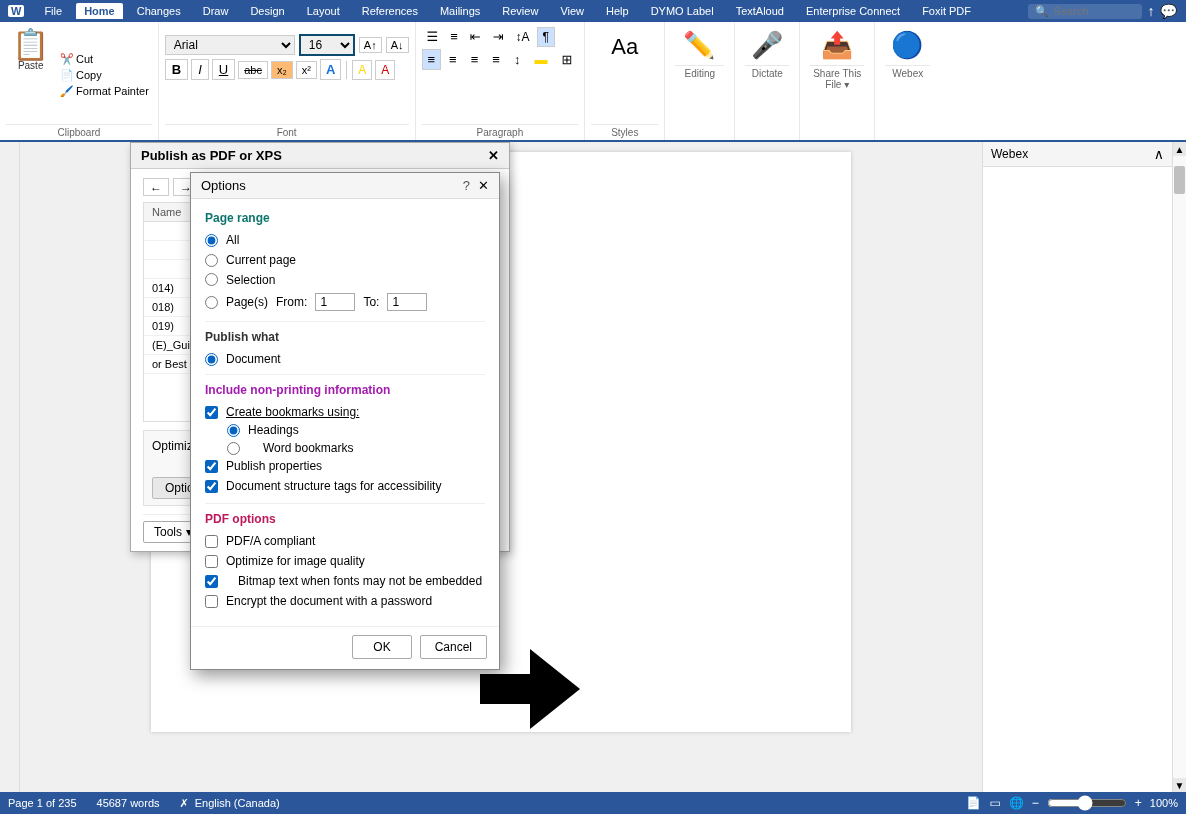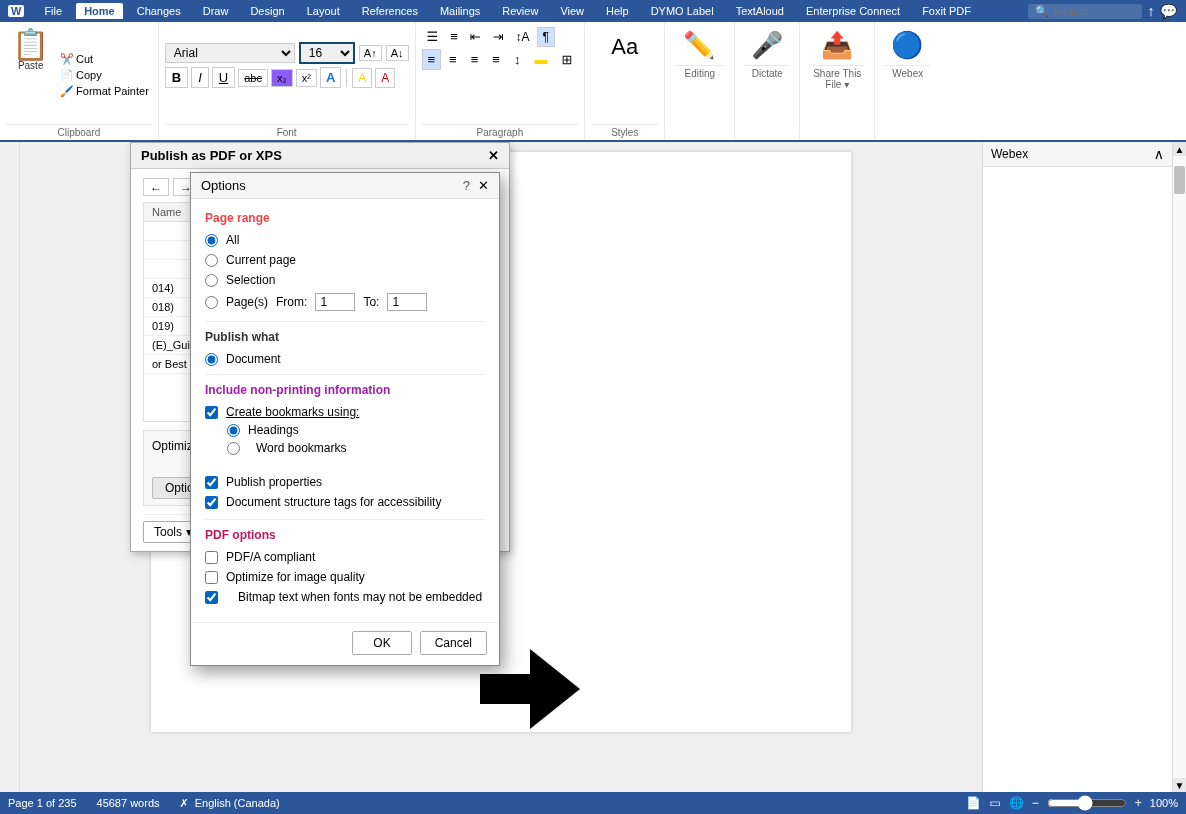--- a/index.html
+++ b/index.html
@@ -47,37 +47,37 @@
       </div>
       <div style="display:flex; flex-direction:column; gap:1px; justify-content:center;">
         <div style="display:flex; align-items:center; gap:2px; padding:1px 3px; cursor:pointer; font-size:11px;">✂️ <span>Cut</span></div>
         <div style="display:flex; align-items:center; gap:2px; padding:1px 3px; cursor:pointer; font-size:11px;">📄 <span>Copy</span></div>
         <div style="display:flex; align-items:center; gap:2px; padding:1px 3px; cursor:pointer; font-size:11px;">🖌️ <span>Format Painter</span></div>
       </div>
     </div>
     <div style="font-size:10px; color:#666; border-top:1px solid #e8e8e8; width:100%; text-align:center; padding-top:2px;">Clipboard</div>
   </div>
 
-  <div style="display:flex; flex-direction:column; padding:20px 6px 2px; border-right:1px solid #e8e8e8; min-width:220px;">
+  <div style="display:flex; flex-direction:column; padding:12px 6px 2px; border-right:1px solid #e8e8e8; min-width:220px;">
     <div style="display:flex; align-items:center; gap:4px; margin-bottom:3px;">
       <select style="border:1px solid #ccc; padding:1px 4px; font-size:12px; width:130px;">
         <option>Arial</option>
       </select>
       <select style="border:2px solid #0c4a6e; padding:1px 4px; font-size:12px; width:56px;">
         <option>16</option>
       </select>
       <button style="border:1px solid #ccc; background:white; padding:1px 4px; cursor:pointer; font-size:11px;">A↑</button>
       <button style="border:1px solid #ccc; background:white; padding:1px 4px; cursor:pointer; font-size:11px;">A↓</button>
     </div>
     <div style="display:flex; align-items:center; gap:3px;">
       <button style="border:1px solid #ccc; background:white; padding:2px 6px; cursor:pointer; font-weight:bold; font-size:13px;">B</button>
       <button style="border:1px solid #ccc; background:white; padding:2px 6px; cursor:pointer; font-style:italic; font-size:13px;">I</button>
       <button style="border:1px solid #ccc; background:white; padding:2px 6px; cursor:pointer; text-decoration:underline; font-size:13px;">U</button>
       <button style="border:1px solid #ccc; background:white; padding:2px 5px; cursor:pointer; text-decoration:line-through; font-size:11px;">abc</button>
-      <button style="border:1px solid #ccc; background:#8b5cf6; padding:2px 5px; cursor:pointer; font-size:11px;">x₂</button>
+      <button style="border:1px solid #ccc; background:#fdba74; padding:2px 5px; cursor:pointer; font-size:11px;">x₂</button>
       <button style="border:1px solid #ccc; background:white; padding:2px 5px; cursor:pointer; font-size:11px;">x²</button>
       <button style="border:1px solid #ccc; background:white; padding:2px 5px; cursor:pointer; color:#1a6fe0; font-weight:bold; font-size:13px;">A</button>
       <div style="width:1px; background:#ccc; height:18px; margin:0 2px;"></div>
       <button style="border:1px solid #ccc; background:white; padding:2px 5px; cursor:pointer; font-size:12px; color:#ffd700;">A</button>
       <button style="border:1px solid #ccc; background:white; padding:2px 5px; cursor:pointer; font-size:12px; color:#c00;">A</button>
     </div>
     <div style="font-size:10px; color:#666; border-top:1px solid #e8e8e8; width:100%; text-align:center; padding-top:2px; margin-top:auto;">Font</div>
   </div>
 
   <div style="display:flex; flex-direction:column; padding:4px 6px 2px; border-right:1px solid #e8e8e8; min-width:150px;">
@@ -286,33 +286,33 @@
   <div style="position:absolute; top:30px; left:190px; width:310px; background:white; border:1px solid #888; box-shadow:4px 6px 16px rgba(0,0,0,0.4); z-index:30;">
     <div style="background:#f5f5f5; padding:5px 10px; font-size:13px; border-bottom:1px solid #ddd; display:flex; justify-content:space-between; align-items:center;">
       <span>Options</span>
       <div style="display:flex; align-items:center; gap:8px;">
         <span style="cursor:pointer; font-size:13px; color:#555;">?</span>
         <span style="cursor:pointer; font-size:13px;">✕</span>
       </div>
     </div>
     <div style="padding:12px 14px; font-size:12px;">
 
-      <div style="font-weight:600; margin-bottom:8px; color:#ef4444;">Page range</div>
+      <div style="font-weight:600; margin-bottom:8px; color:#0f766e;">Page range</div>
 
       <label style="display:flex; align-items:center; gap:8px; margin-bottom:6px; cursor:pointer;">
         <input type="radio" name="page-range" checked="" style="accent-color: rgb(5, 99, 193);">
         <span>All</span>
       </label>
 
       <label style="display:flex; align-items:center; gap:8px; margin-bottom:6px; cursor:pointer;">
         <input type="radio" name="page-range" style="accent-color: rgb(5, 99, 193);">
         <span>Current page</span>
       </label>
 
-      <label style="display:flex; align-items:flex-end; gap:8px; margin-bottom:6px; cursor:pointer;">
+      <label style="display:flex; align-items:flex-start; gap:8px; margin-bottom:6px; cursor:pointer;">
         <input type="radio" name="page-range" style="accent-color: rgb(5, 99, 193);">
         <span>Selection</span>
       </label>
 
       <div style="display:flex; align-items:center; gap:8px; margin-bottom:10px;">
         <input type="radio" name="page-range" style="accent-color: rgb(5, 99, 193);">
         <span>Page(s)</span>
         <span>From:</span>
         <input type="number" value="1" style="width: 40px; border: 1px solid rgb(170, 170, 170); padding: 1px 4px; font-size: 12px;">
         <span>To:</span>
@@ -336,21 +336,21 @@
       <label style="display:flex; align-items:center; gap:8px; margin-bottom:4px; cursor:pointer;">
         <input type="checkbox" checked="" style="accent-color: rgb(5, 99, 193);">
         <span style="text-decoration:underline;">Create bookmarks using:</span>
       </label>
 
       <label style="display:flex; align-items:center; gap:8px; margin-bottom:4px; margin-left:22px; cursor:pointer;">
         <input type="radio" name="bookmarks" checked="" style="accent-color: rgb(5, 99, 193);">
         <span>Headings</span>
       </label>
 
-      <label style="display:flex; align-items:center; gap:16px; margin-bottom:20px; margin-left:22px; cursor:pointer;">
+      <label style="display:flex; align-items:center; gap:23px; margin-bottom:4px; margin-left:22px; cursor:pointer;">
         <input type="radio" name="bookmarks" style="accent-color: rgb(5, 99, 193);">
         <span>Word bookmarks</span>
       </label>
 
       <label style="display:flex; align-items:center; gap:8px; margin-bottom:6px; cursor:pointer;">
         <input type="checkbox" checked="" style="accent-color: rgb(5, 99, 193);">
         <span>Publish properties</span>
       </label>
 
       <label style="display:flex; align-items:center; gap:8px; margin-bottom:10px; cursor:pointer;">
@@ -370,20 +370,24 @@
       <label style="display:flex; align-items:center; gap:8px; margin-bottom:6px; cursor:pointer;">
         <input type="checkbox" style="accent-color: rgb(5, 99, 193);">
         <span>Optimize for image quality</span>
       </label>
 
       <label style="display:flex; align-items:center; gap:20px; margin-bottom:6px; cursor:pointer;">
         <input type="checkbox" checked="" style="accent-color: rgb(5, 99, 193);">
         <span>Bitmap text when fonts may not be embedded</span>
       </label>
 
+      <label style="display:flex; align-items:center; gap:8px; margin-bottom:6px; cursor:pointer;">
+        <input type="checkbox" style="accent-color: rgb(5, 99, 193);">
+        <span>Encrypt the document with a password</span>
+      </label>
     </div>
 
     <div style="display:flex; justify-content:flex-end; gap:8px; padding:8px 12px 10px; border-top:1px solid #eee;">
       <button style="background:white; border:1px solid #aaa; padding:4px 20px; cursor:pointer; font-size:12px; border-radius:2px;">OK</button>
       <button style="background:white; border:1px solid #aaa; padding:4px 14px; cursor:pointer; font-size:12px; border-radius:2px;">Cancel</button>
     </div>
   </div>
 
   <div style="position:absolute; bottom:60px; left:480px; z-index:25; pointer-events:none;">
     <svg width="100" height="80" viewBox="0 0 100 80">

